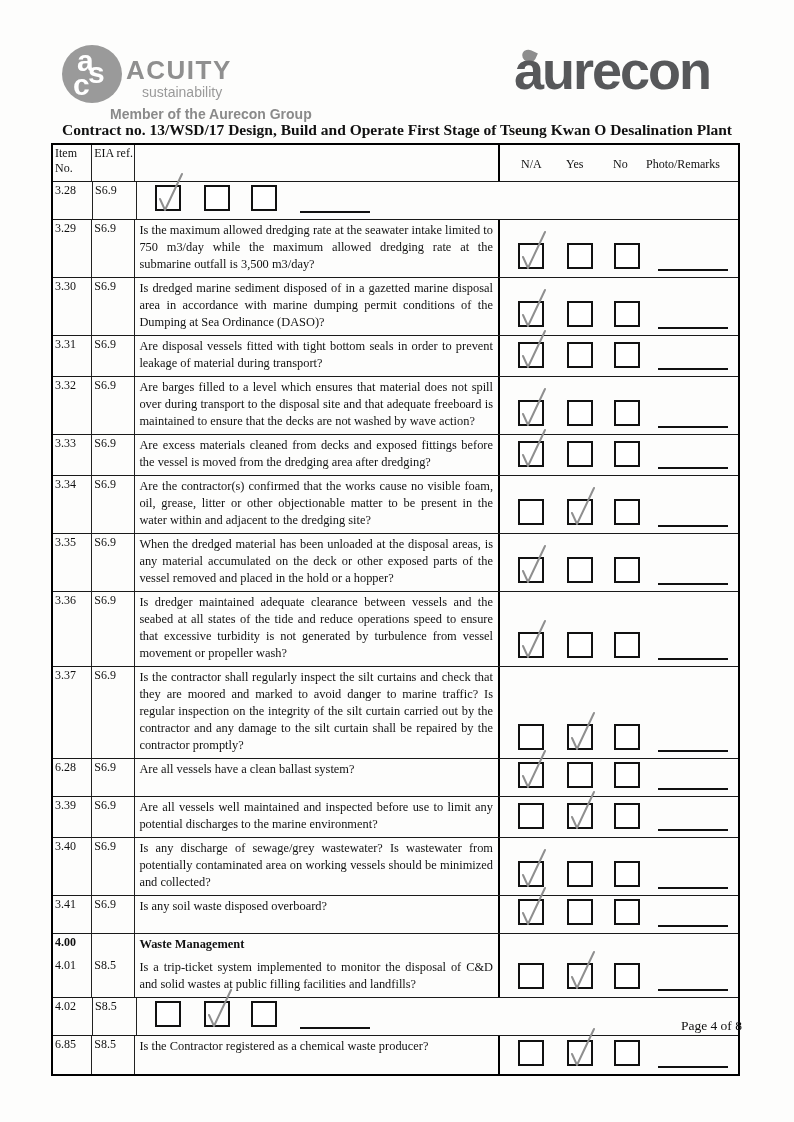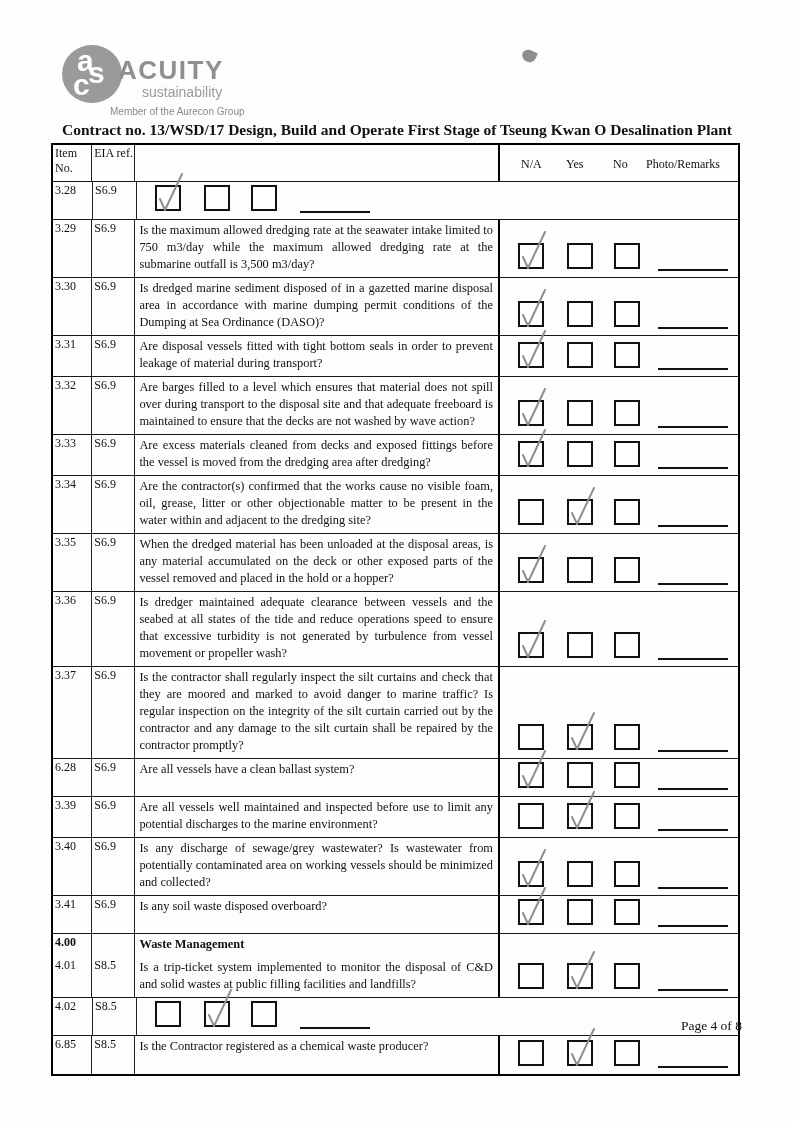--- a/index.html
+++ b/index.html
@@ -17,32 +17,32 @@
     background:#9a9a9a; border-radius:50%; overflow:hidden;
   }
   .acuity-emblem span {
     position:absolute; color:#fff; font-family:"Liberation Sans", sans-serif;
     font-weight:bold; font-size:30px; line-height:1;
   }
   .em-a { left:15px; top:1px; }
   .em-s { left:26px; top:13px; }
   .em-c { left:11px; top:25px; }
   .acuity-name {
-    position:absolute; left:58px; top:13px;
+    position:absolute; left:66px; top:13px;
     font-family:"Liberation Sans", sans-serif; font-weight:bold;
     font-size:26px; color:#8f8f8f; letter-spacing:1.5px;
   }
   .acuity-sub {
     position:absolute; left:82px; top:42px;
     font-family:"Liberation Sans", sans-serif; font-size:14px; color:#9a9a9a;
   }
   .acuity-caption {
     position:absolute; left:50px; top:64px;
-    font-family:"Liberation Sans", sans-serif; font-weight:normal;
-    font-size:10px; color:#8a8a8a;
+    font-family:"Liberation Sans", sans-serif; font-weight:bold;
+    font-size:14px; color:#8a8a8a;
   }
   .aurecon { position:absolute; left:514px; top:46px; width:230px; height:60px; }
   .aurecon-drop {
     position:absolute; left:9px; top:3px; width:12px; height:14px;
     background:#8d8d8d; border-radius:0 55% 55% 55%; transform:rotate(115deg);
   }
   .aurecon-word {
     position:absolute; left:0; top:-5px;
     font-family:"Liberation Sans", sans-serif; font-weight:bold;
     font-size:54px; line-height:58px; letter-spacing:-2px; color:#57585a;
@@ -119,20 +119,21 @@
       <span class="em-s">s</span>
       <span class="em-c">c</span>
     </div>
     <div class="acuity-name">ACUITY</div>
     <div class="acuity-sub">sustainability</div>
     <div class="acuity-caption">Member of the Aurecon Group</div>
   </div>
 
   <div class="aurecon">
     <span class="aurecon-drop"></span>
+    <div class="aurecon-word">aurecon</div>
   </div>
 
   <div class="title">Contract no.  13/WSD/17 Design, Build and Operate First Stage of Tseung Kwan O Desalination Plant</div>
 
   <div class="ctable">
     <div class="trow thead">
       <div class="cell c-item hdr-item">
         <span>Item</span>
         <span>No.</span>
       </div>

